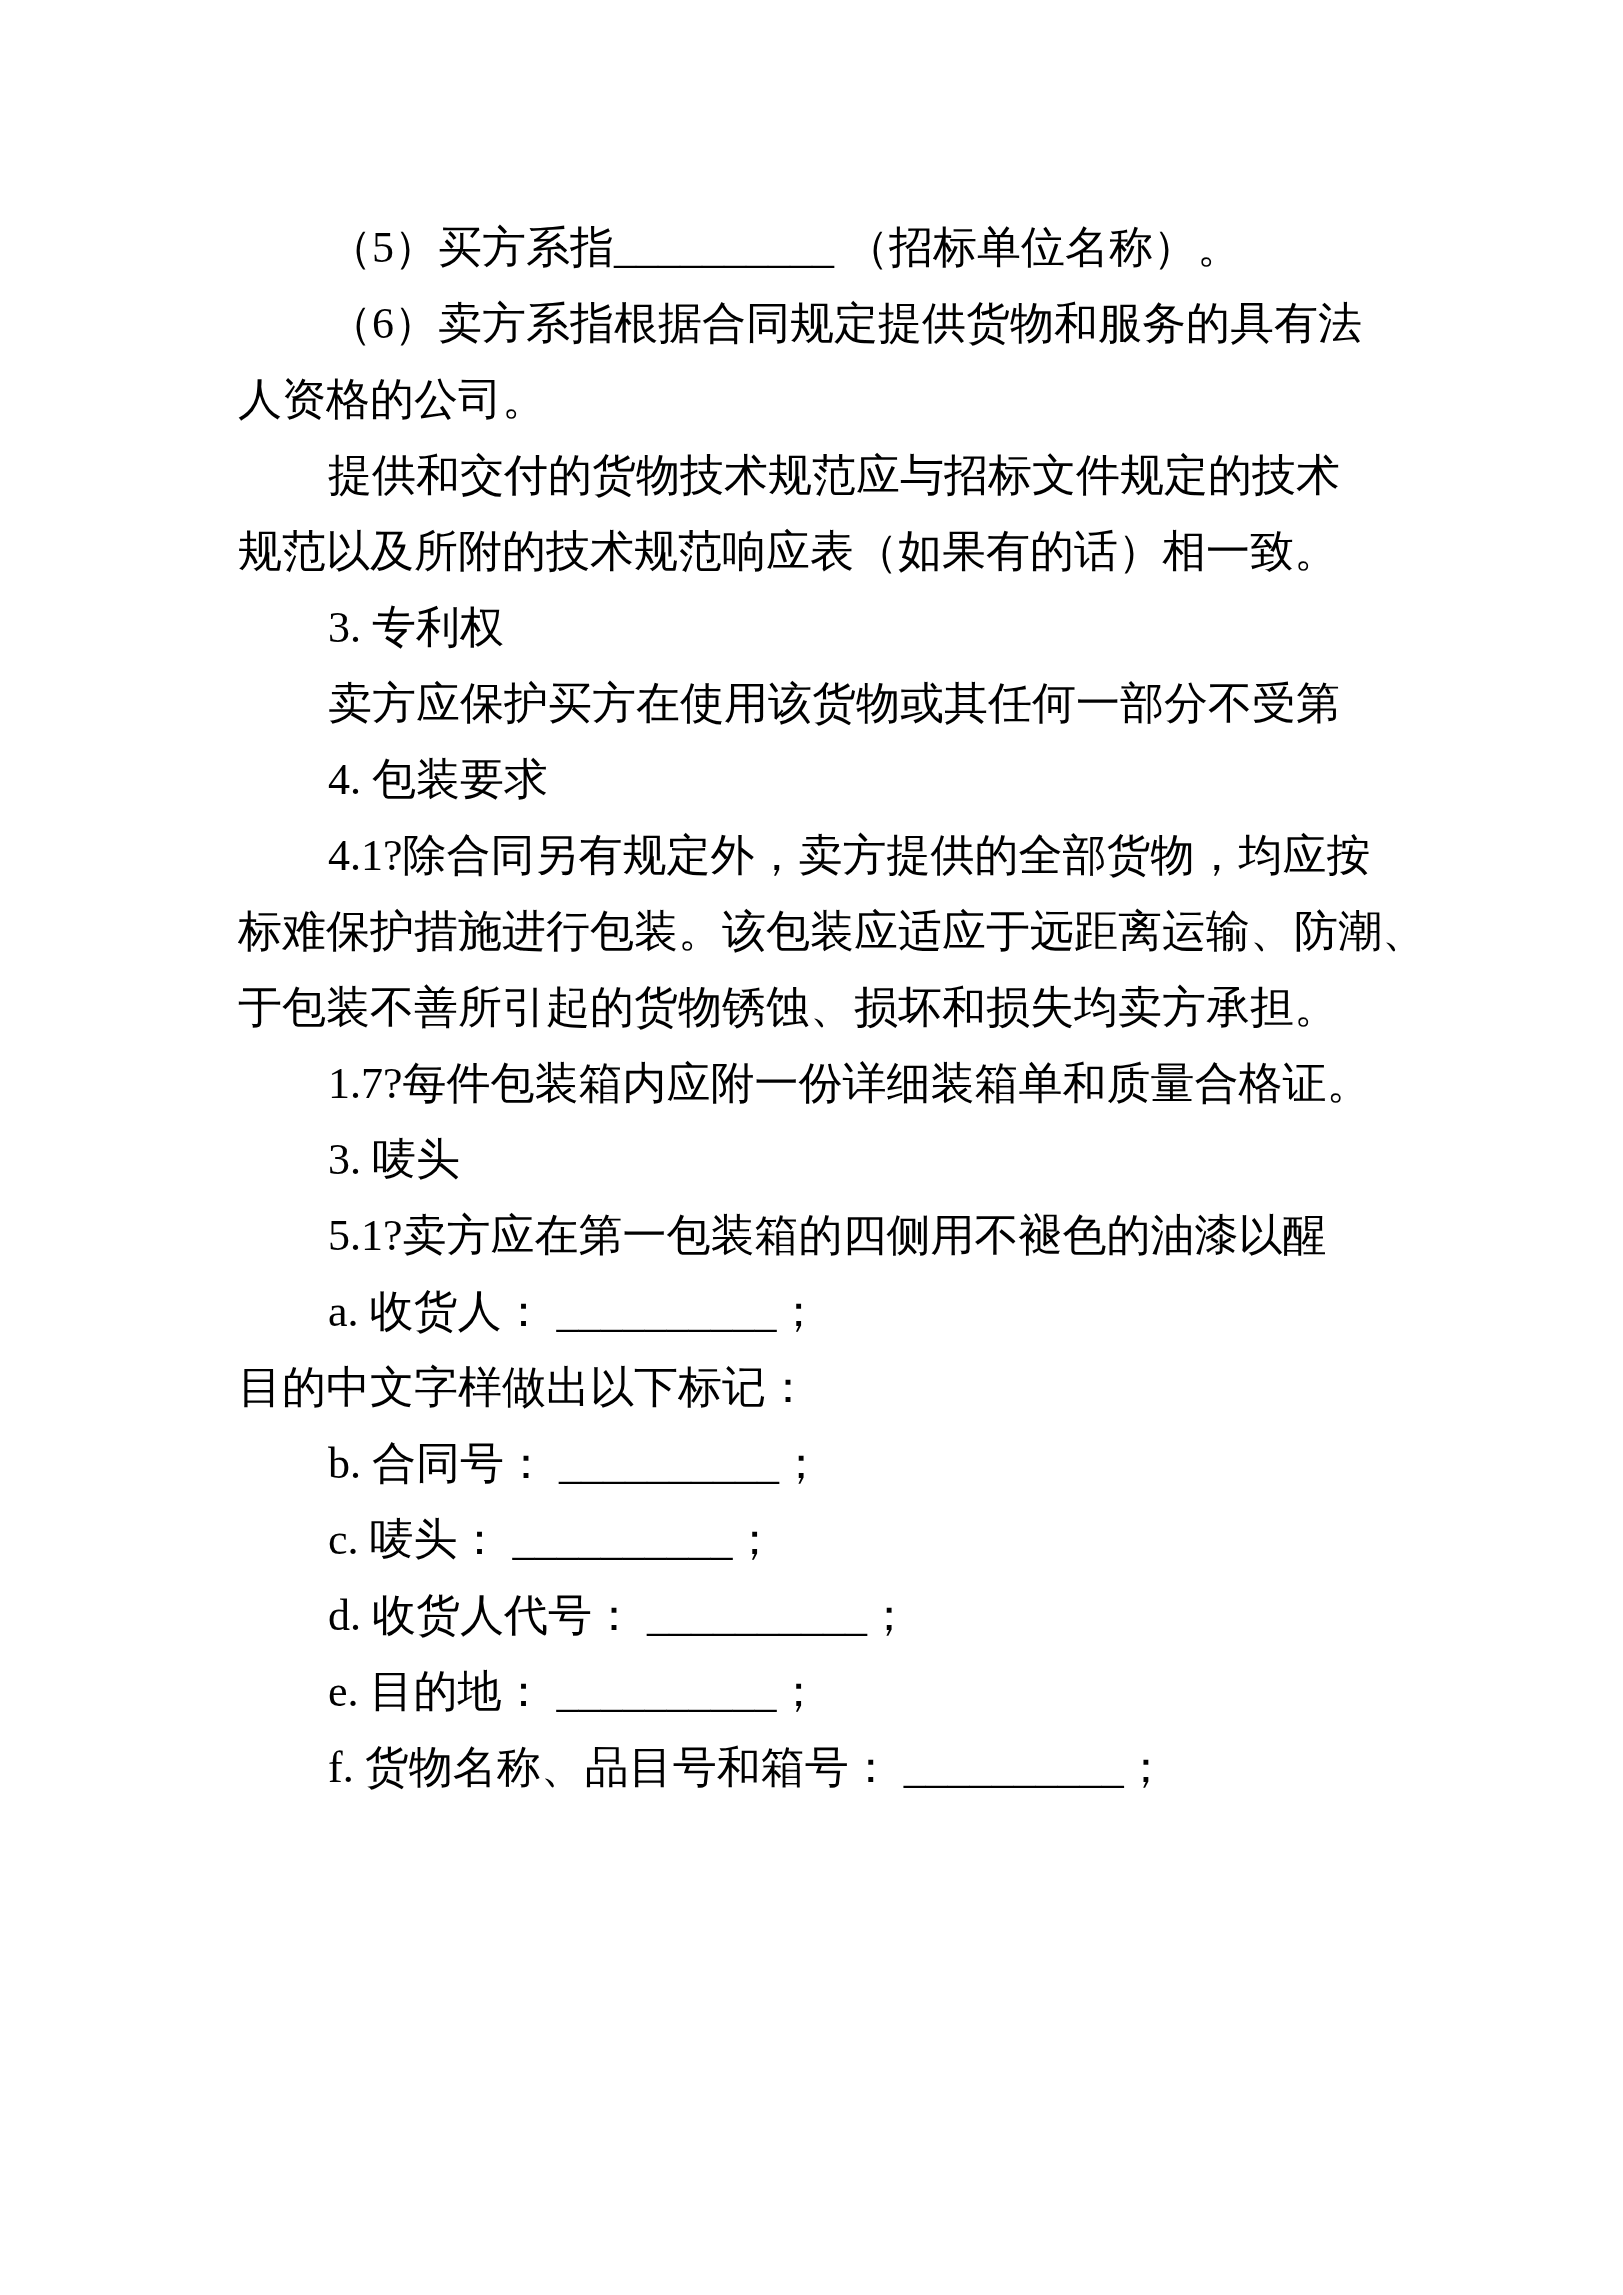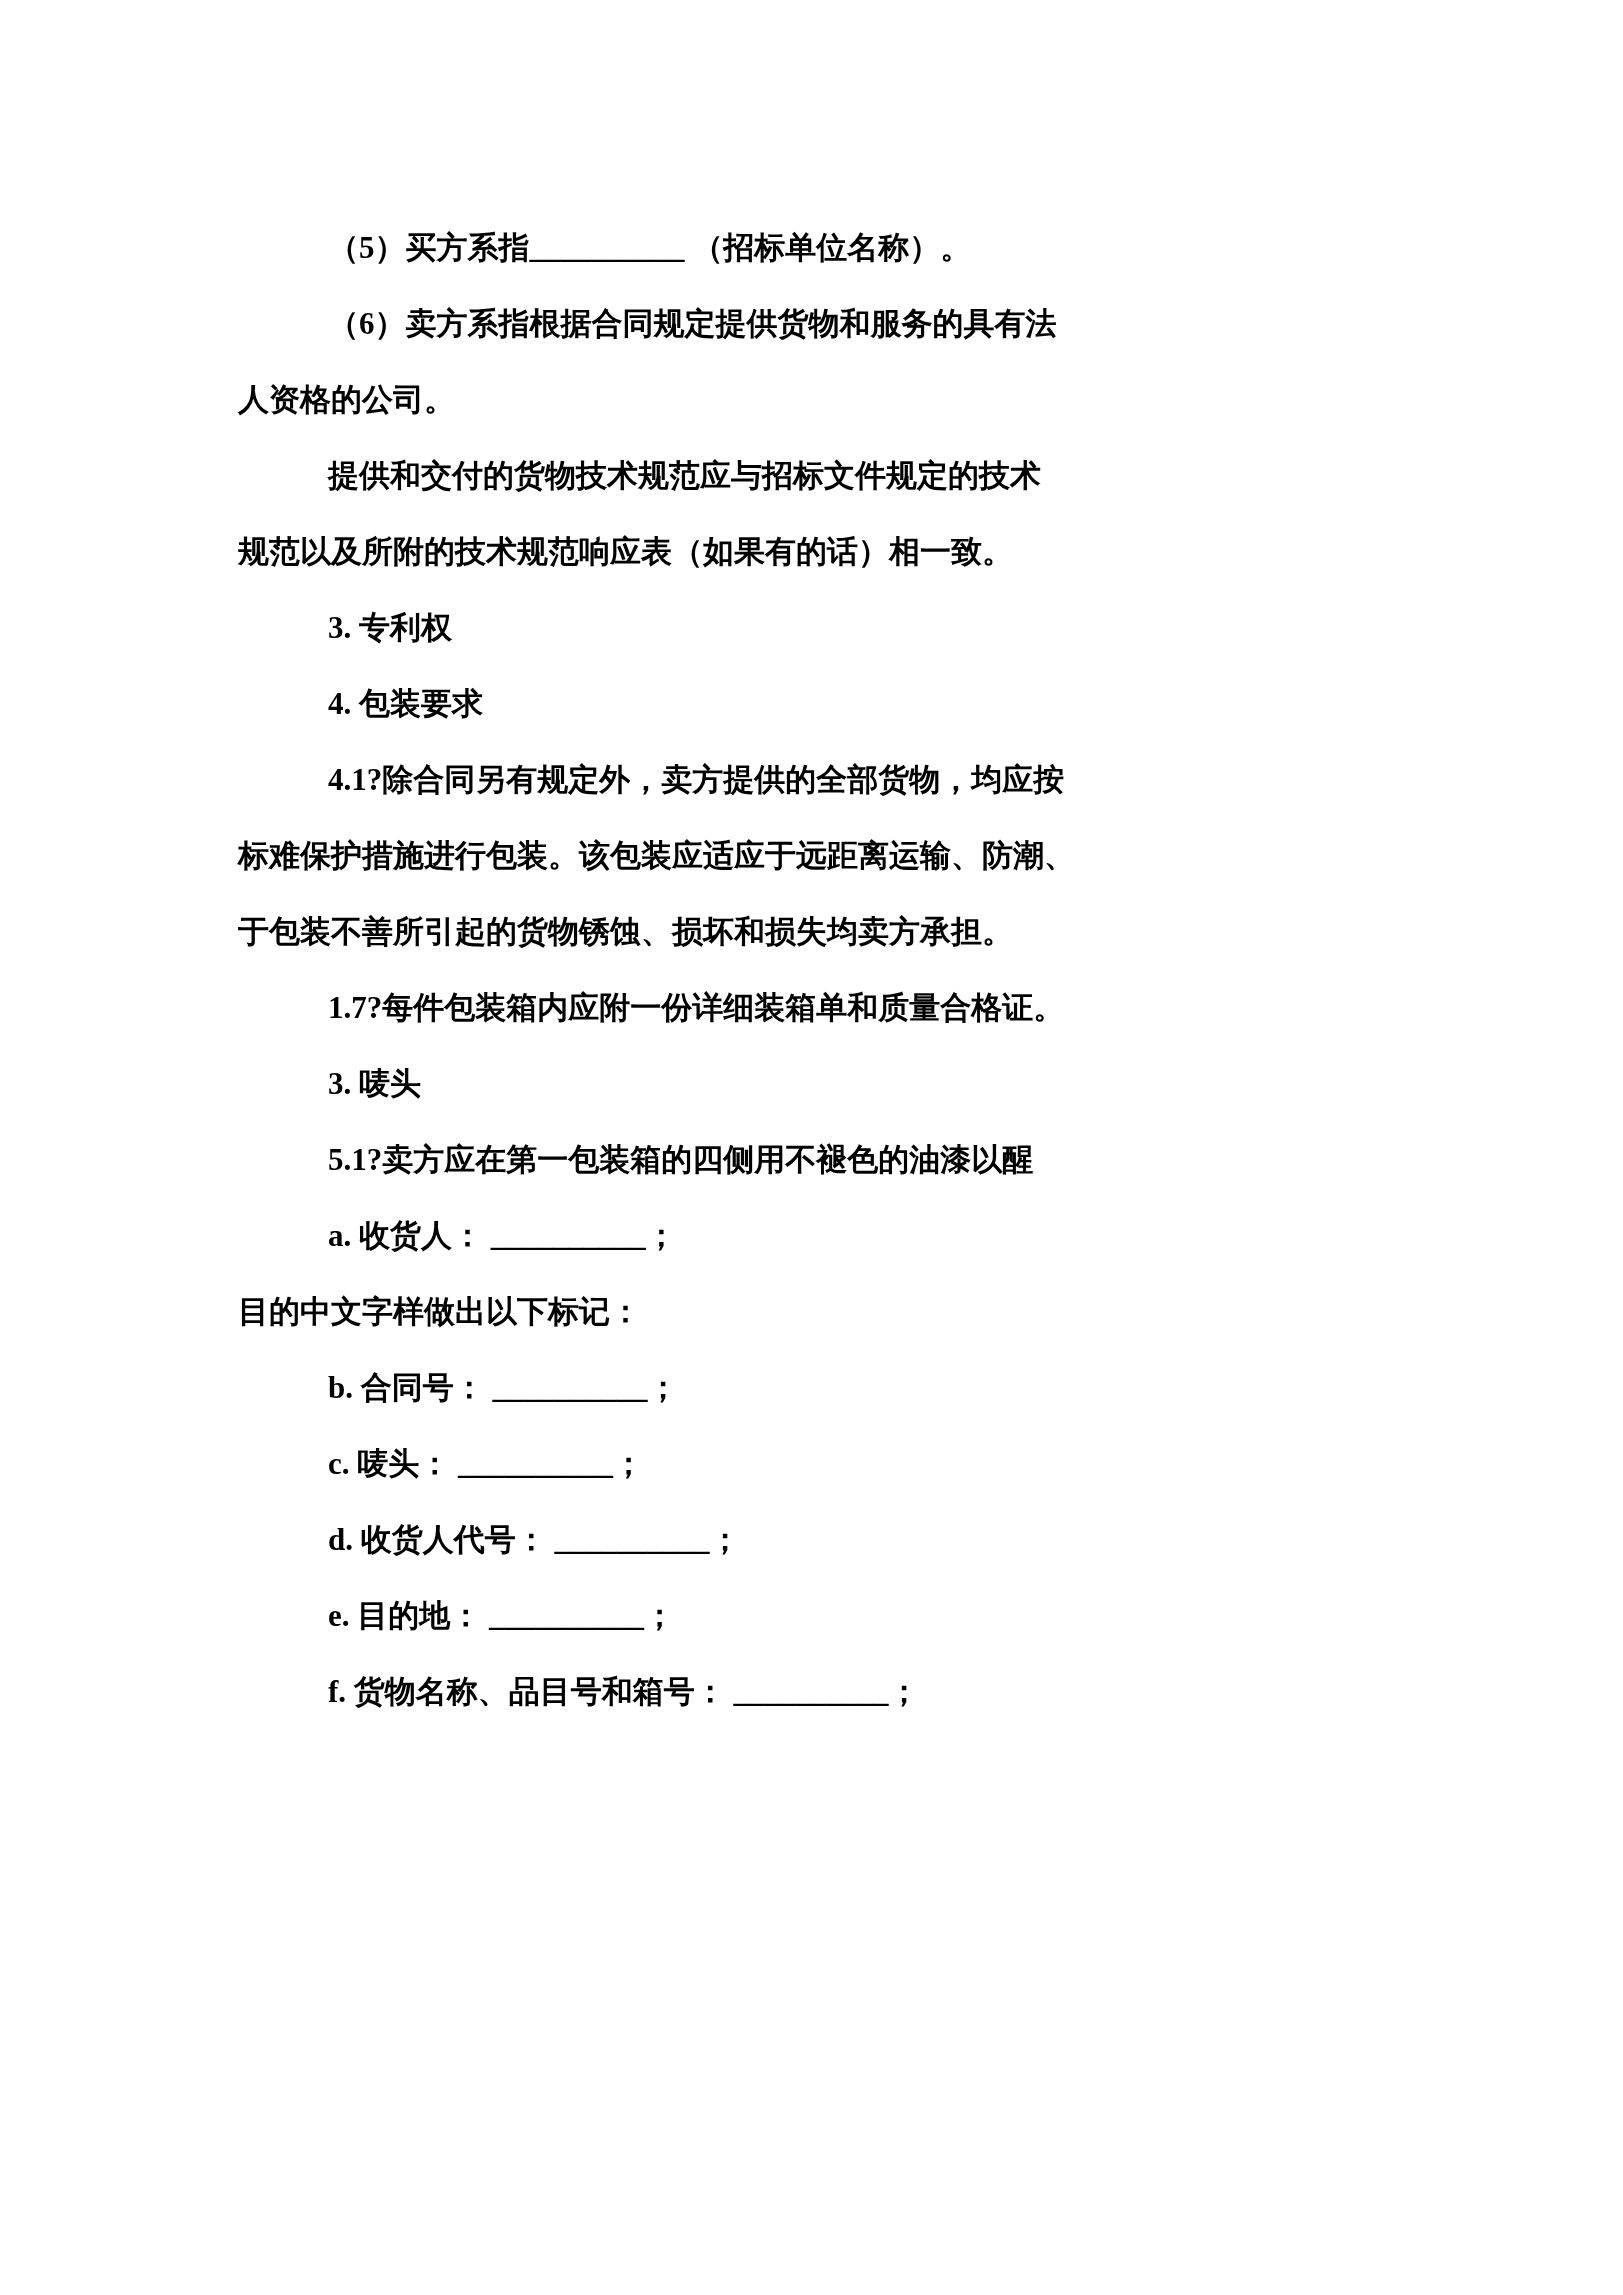--- a/index.html
+++ b/index.html
@@ -13,22 +13,22 @@
     background: #ffffff;
     overflow: hidden;
   }
   .text-block {
     position: absolute;
     left: 238px;
     top: 210px;
     width: 1290px;
     color: #000000;
     font-family: "Liberation Serif", "DejaVu Serif", serif;
-    font-size: 31px;
-    font-weight: 700;
+    font-size: 44px;
+    font-weight: 400;
   }
   .line {
     line-height: 76px;
     height: 76px;
     white-space: nowrap;
     letter-spacing: 0;
   }
   .line.indent {
     padding-left: 90px;
   }
@@ -37,20 +37,21 @@
 <body>
 
 <div class="page">
   <div class="text-block" id="text-block">
       <div class="line indent">（5）买方系指__________ （招标单位名称）。</div>
       <div class="line indent">（6）卖方系指根据合同规定提供货物和服务的具有法</div>
       <div class="line">人资格的公司。</div>
       <div class="line indent">提供和交付的货物技术规范应与招标文件规定的技术</div>
       <div class="line">规范以及所附的技术规范响应表（如果有的话）相一致。</div>
       <div class="line indent">3. 专利权</div>
+      <div class="line indent">卖方应保护买方在使用该货物或其任何一部分不受第</div>
       <div class="line indent">4. 包装要求</div>
       <div class="line indent">4.1?除合同另有规定外，卖方提供的全部货物，均应按</div>
       <div class="line">标难保护措施进行包装。该包装应适应于远距离运输、防潮、</div>
       <div class="line">于包装不善所引起的货物锈蚀、损坏和损失均卖方承担。</div>
       <div class="line indent">1.7?每件包装箱内应附一份详细装箱单和质量合格证。</div>
       <div class="line indent">3. 唛头</div>
       <div class="line indent">5.1?卖方应在第一包装箱的四侧用不褪色的油漆以醒</div>
       <div class="line indent">a. 收货人： __________；</div>
       <div class="line">目的中文字样做出以下标记：</div>
       <div class="line indent">b. 合同号： __________；</div>

